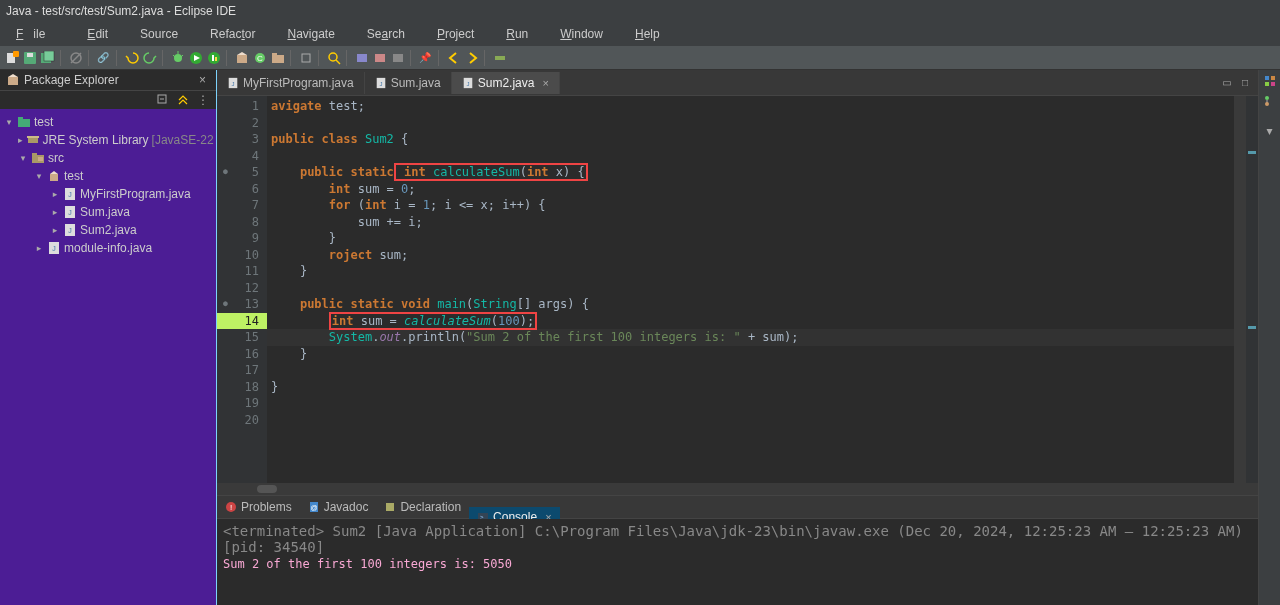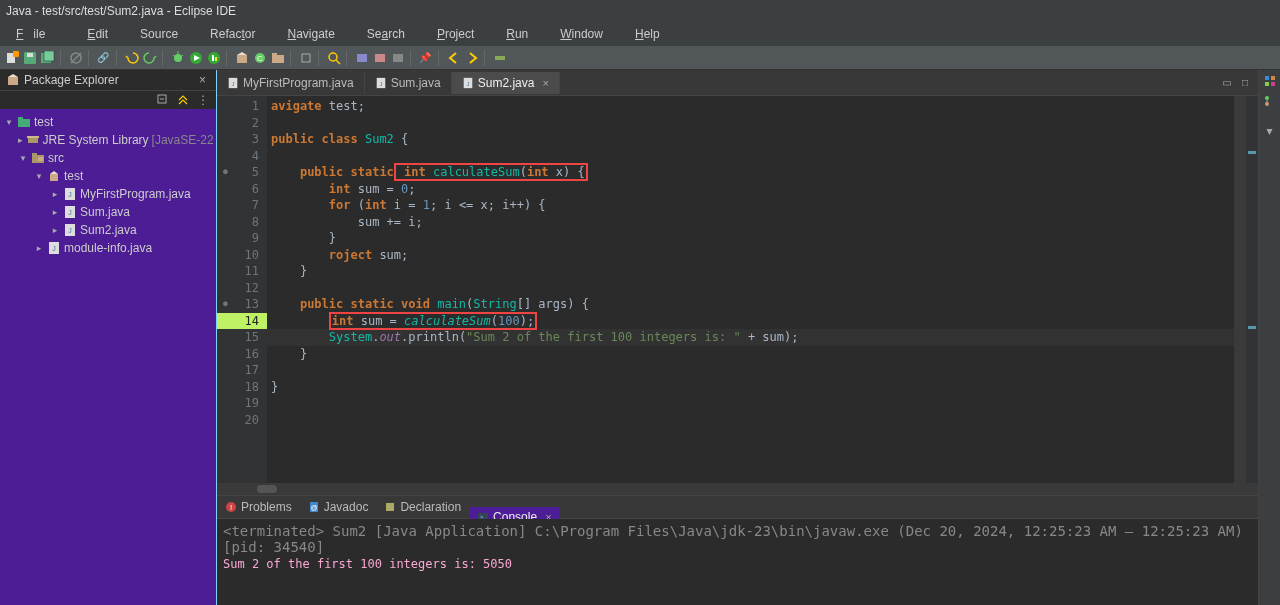--- a/index.html
+++ b/index.html
@@ -65,21 +65,21 @@
   
   .hscroll { height: 12px; background: #3a3a3a; display:flex; align-items:center; }
   .hscroll .thumb { height:8px; background:#555; border-radius:4px; margin-left:40px; width:20px; }
   .vscroll { position:absolute; right:0; top:0; bottom:0; width:12px; background:#3a3a3a; }
   
   .overview-ruler { width: 12px; background: #313335; position: relative; }
   .ov-mark { position: absolute; width: 8px; height: 3px; left: 2px; }
   
   .bottom-tabs { display: flex; align-items: center; background: #383838; height: 24px; border-top: 1px solid #444; border-bottom: 1px solid #444; }
   .btab { display: flex; align-items: center; gap: 4px; padding: 3px 8px; color: #bbb; font-size: 12px; cursor:pointer; }
-  .btab.active { background: #4c1d95; color: #eee; margin-top: 20px; }
+  .btab.active { background: #0c4a6e; color: #eee; margin-top: 20px; }
   
   .console { height: 86px; background: #2b2b2b; color: #ccc; font-family: Consolas, monospace; font-size: 12px; padding: 2px 6px; display: flex; flex-direction: column; }
   .console-status { color: #888; font-size: 14px; padding: 2px 0; }
   .console-out { color: #f9a8d4; }
   
   .right-strip { width: 22px; background: #3c3f41; border-left: 1px solid #444; display: flex; flex-direction: column; align-items: center; padding-top: 4px; gap: 6px; }
   .right-strip span { width:14px; height:14px; display:inline-flex; align-items:center; justify-content:center; cursor:pointer;}
   
   svg { display:block; }
 </style>

